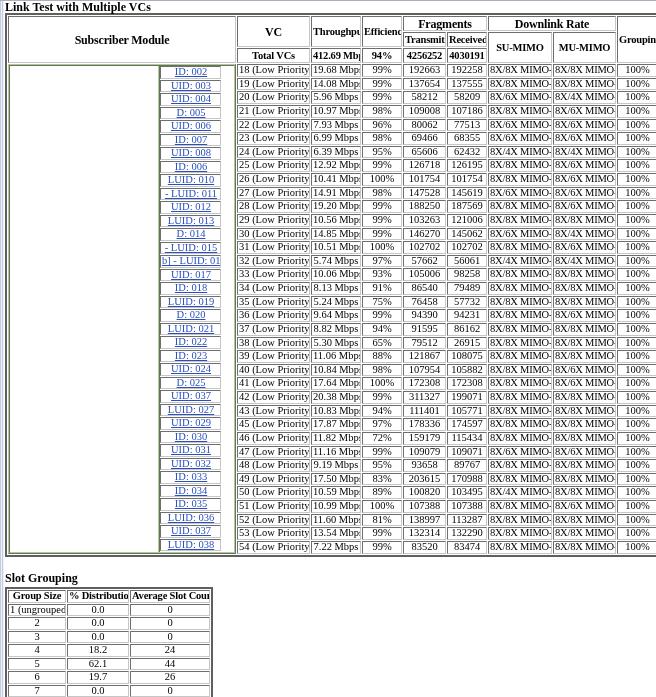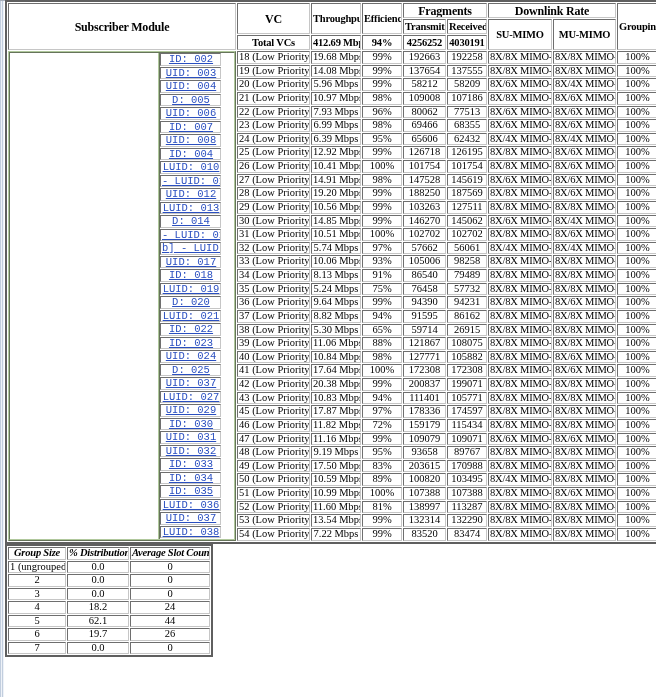--- a/index.html
+++ b/index.html
@@ -26,34 +26,35 @@
   table.main thead th.big{font-size:12px;}
   td.ta-left{text-align:left;padding-left:2px;}
   td.mimo{font-size:10px;letter-spacing:-0.2px;}
 
   td.sub-cell{border:none !important;padding:0 !important;background:transparent !important;
     vertical-align:top;height:auto !important;}
   .green-box{border:2px ridge var(--green,#b0c89c);display:flex;align-items:stretch;background:#fff;}
   .sub-spacer{flex:1 1 auto;background:#fff;}
   .link-stack{width:74px;flex:0 0 74px;border-left:2px ridge var(--green,#b0c89c);padding:0;}
   .link-box{height:10.5px;line-height:10.5px;border:1px solid;border-color:#6e6e6e #c6c6c6 #c6c6c6 #6e6e6e;
-    margin:0 13px 1px 0;background:#fff;overflow:hidden;white-space:nowrap;font-size:10.5px;padding:0 0 0 1px;font-family:Liberation Mono, monospace;}
+    margin:0 13px 1px 0;background:#fff;overflow:hidden;white-space:nowrap;font-size:10.5px;padding:0 0 0 1px;}
   a.sub-link{color:var(--link,#2a4fc0);text-decoration:underline;}
 
   .slot-heading{font-weight:bold;font-size:12px;line-height:12px;margin:15px 0 3px 0;white-space:nowrap;}
   table.slot{width:204px;}
-  table.slot thead th{font-weight:bold;letter-spacing:-0.2px;font-style:italic;}
+  table.slot thead th{font-weight:bold;letter-spacing:-0.2px;}
 </style>
 </head>
 <body>
 
 <div class="left-stripe"></div>
 <div class="top-line"></div>
 
 <div class="content">
+  <div class="page-title">Link Test with Multiple VCs</div>
 
   <table class="bevel main">
     <colgroup>
       <col style="width:228px">
         <col style="width:73px">
         <col style="width:50px">
         <col style="width:40px">
       <col style="width:43px">
         <col style="width:40px">
         <col style="width:64px">
@@ -90,21 +91,21 @@
             <div class="green-box">
               <div class="sub-spacer"></div>
               <div class="link-stack">
                 <div class="link-box"><a class="sub-link" href="#">ID: 002</a></div>
                 <div class="link-box"><a class="sub-link" href="#">UID: 003</a></div>
                 <div class="link-box"><a class="sub-link" href="#">UID: 004</a></div>
                 <div class="link-box"><a class="sub-link" href="#">D: 005</a></div>
                 <div class="link-box"><a class="sub-link" href="#">UID: 006</a></div>
                 <div class="link-box"><a class="sub-link" href="#">ID: 007</a></div>
                 <div class="link-box"><a class="sub-link" href="#">UID: 008</a></div>
-                <div class="link-box"><a class="sub-link" href="#">ID: 004</a></div>
+                <div class="link-box"><a class="sub-link" href="#">ID: 006</a></div>
                 <div class="link-box"><a class="sub-link" href="#">LUID: 010</a></div>
                 <div class="link-box"><a class="sub-link" href="#">- LUID: 011</a></div>
                 <div class="link-box"><a class="sub-link" href="#">UID: 012</a></div>
                 <div class="link-box"><a class="sub-link" href="#">LUID: 013</a></div>
                 <div class="link-box"><a class="sub-link" href="#">D: 014</a></div>
                 <div class="link-box"><a class="sub-link" href="#">- LUID: 015</a></div>
                 <div class="link-box"><a class="sub-link" href="#">b] - LUID: 016</a></div>
                 <div class="link-box"><a class="sub-link" href="#">UID: 017</a></div>
                 <div class="link-box"><a class="sub-link" href="#">ID: 018</a></div>
                 <div class="link-box"><a class="sub-link" href="#">LUID: 019</a></div>
@@ -236,21 +237,21 @@
           <td>187569</td>
           <td class="mimo">8X/8X MIMO-B</td>
           <td class="mimo">8X/6X MIMO-B</td>
           <td>100%</td>
         </tr>
         <tr>
           <td class="ta-left">29 (Low Priority)</td>
           <td>10.56 Mbps</td>
           <td>99%</td>
           <td>103263</td>
-          <td>127511</td>
+          <td>121006</td>
           <td class="mimo">8X/8X MIMO-B</td>
           <td class="mimo">8X/8X MIMO-B</td>
           <td>100%</td>
         </tr>
         <tr>
           <td class="ta-left">30 (Low Priority)</td>
           <td>14.85 Mbps</td>
           <td>99%</td>
           <td>146270</td>
           <td>145062</td>
@@ -325,61 +326,61 @@
           <td>91595</td>
           <td>86162</td>
           <td class="mimo">8X/8X MIMO-B</td>
           <td class="mimo">8X/8X MIMO-B</td>
           <td>100%</td>
         </tr>
         <tr>
           <td class="ta-left">38 (Low Priority)</td>
           <td>5.30 Mbps</td>
           <td>65%</td>
-          <td>59714</td>
+          <td>79512</td>
           <td>26915</td>
           <td class="mimo">8X/8X MIMO-B</td>
           <td class="mimo">8X/8X MIMO-B</td>
           <td>100%</td>
         </tr>
         <tr>
           <td class="ta-left">39 (Low Priority)</td>
           <td>11.06 Mbps</td>
           <td>88%</td>
           <td>121867</td>
           <td>108075</td>
           <td class="mimo">8X/8X MIMO-B</td>
           <td class="mimo">8X/8X MIMO-B</td>
           <td>100%</td>
         </tr>
         <tr>
           <td class="ta-left">40 (Low Priority)</td>
           <td>10.84 Mbps</td>
           <td>98%</td>
-          <td>127771</td>
+          <td>107954</td>
           <td>105882</td>
           <td class="mimo">8X/8X MIMO-B</td>
           <td class="mimo">8X/6X MIMO-B</td>
           <td>100%</td>
         </tr>
         <tr>
           <td class="ta-left">41 (Low Priority)</td>
           <td>17.64 Mbps</td>
           <td>100%</td>
           <td>172308</td>
           <td>172308</td>
           <td class="mimo">8X/8X MIMO-B</td>
           <td class="mimo">8X/6X MIMO-B</td>
           <td>100%</td>
         </tr>
         <tr>
           <td class="ta-left">42 (Low Priority)</td>
           <td>20.38 Mbps</td>
           <td>99%</td>
-          <td>200837</td>
+          <td>311327</td>
           <td>199071</td>
           <td class="mimo">8X/8X MIMO-B</td>
           <td class="mimo">8X/8X MIMO-B</td>
           <td>100%</td>
         </tr>
         <tr>
           <td class="ta-left">43 (Low Priority)</td>
           <td>10.83 Mbps</td>
           <td>94%</td>
           <td>111401</td>
@@ -484,20 +485,21 @@
           <td>99%</td>
           <td>83520</td>
           <td>83474</td>
           <td class="mimo">8X/8X MIMO-B</td>
           <td class="mimo">8X/8X MIMO-B</td>
           <td>100%</td>
         </tr>
       </tbody>
   </table>
 
+  <div class="slot-heading">Slot Grouping</div>
 
   <table class="bevel slot">
     <colgroup>
         <col style="width:58px">
         <col style="width:62px">
         <col style="width:80px">
       </colgroup>
     <thead>
       <tr>
         <th>Group Size</th>

